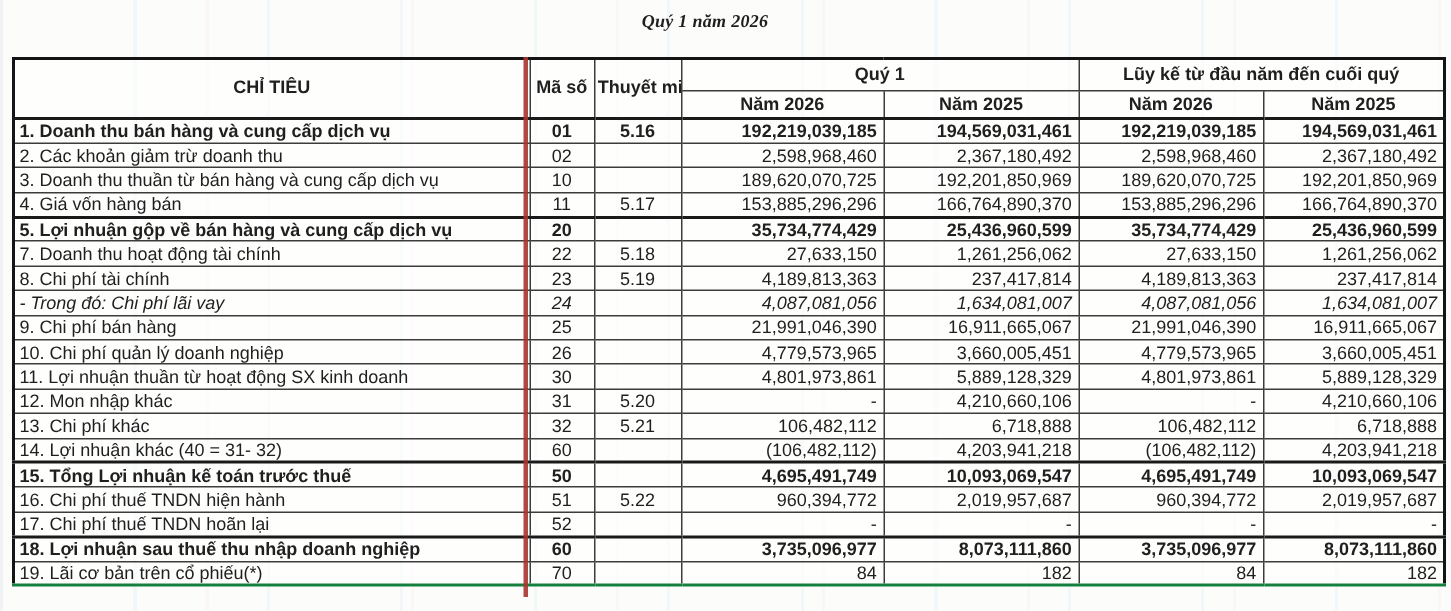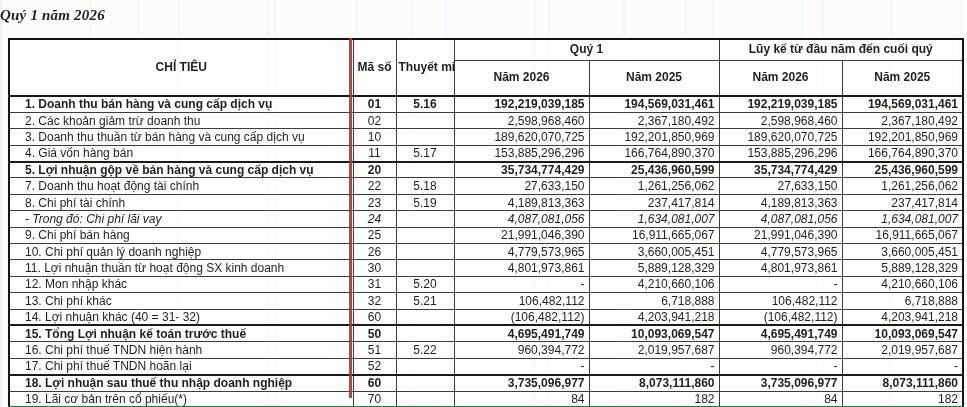--- a/index.html
+++ b/index.html
@@ -13,25 +13,25 @@
   body {
     position: relative;
     
     background-image:
       repeating-linear-gradient(90deg, rgba(150,210,230,0.10) 0 2px, rgba(0,0,0,0) 2px 89px),
       repeating-linear-gradient(90deg, rgba(235,170,185,0.07) 0 2px, rgba(0,0,0,0) 2px 137px);
   }
   .doc-title {
     position: absolute;
     top: 7px; left: 0; width: 940px;
-    text-align: left;
+    text-align: center;
     font-family: "Liberation Serif", serif;
     font-style: italic;
     font-weight: bold;
-    font-size: 15px;
+    font-size: 12px;
     letter-spacing: .2px;
   }
   table.report {
     position: absolute;
     top: 38px; left: 8px;
     width: 954px;
     border-collapse: collapse;
     table-layout: fixed;
     background: rgba(255,255,255,0.55);
   }
@@ -48,23 +48,23 @@
     text-align: center;
     font-weight: bold;
     font-size: 12.5px;
     border-color: #1a1a1a;
     border-width: 2px;
     white-space: normal;
     line-height: 1.1;
     padding: 1px 2px;
   }
   thead tr.group-row th { height: 21px; }
-  thead tr.year-row th { height: 36px; }
+  thead tr.year-row th { height: 19px; }
   tbody td { height: 16.4px; padding: 0 4px; }
-  td.c-label { text-align: left; padding-left: 15px; }
+  td.c-label { text-align: left; padding-left: 3px; }
   td.c-code, td.c-note { text-align: center; }
   td.c-num { text-align: right; }
   tr.r-bold td { font-weight: bold; border-top: 2px solid #1a1a1a; }
   tr.r-italic td { font-style: italic; }
   tbody tr:last-child td { border-bottom: 2px solid #15803d; }
   .red-margin-line {
     position: absolute;
     top: 38px; left: 349px;
     width: 2.5px; height: 360px;
     background: #a8342e;

